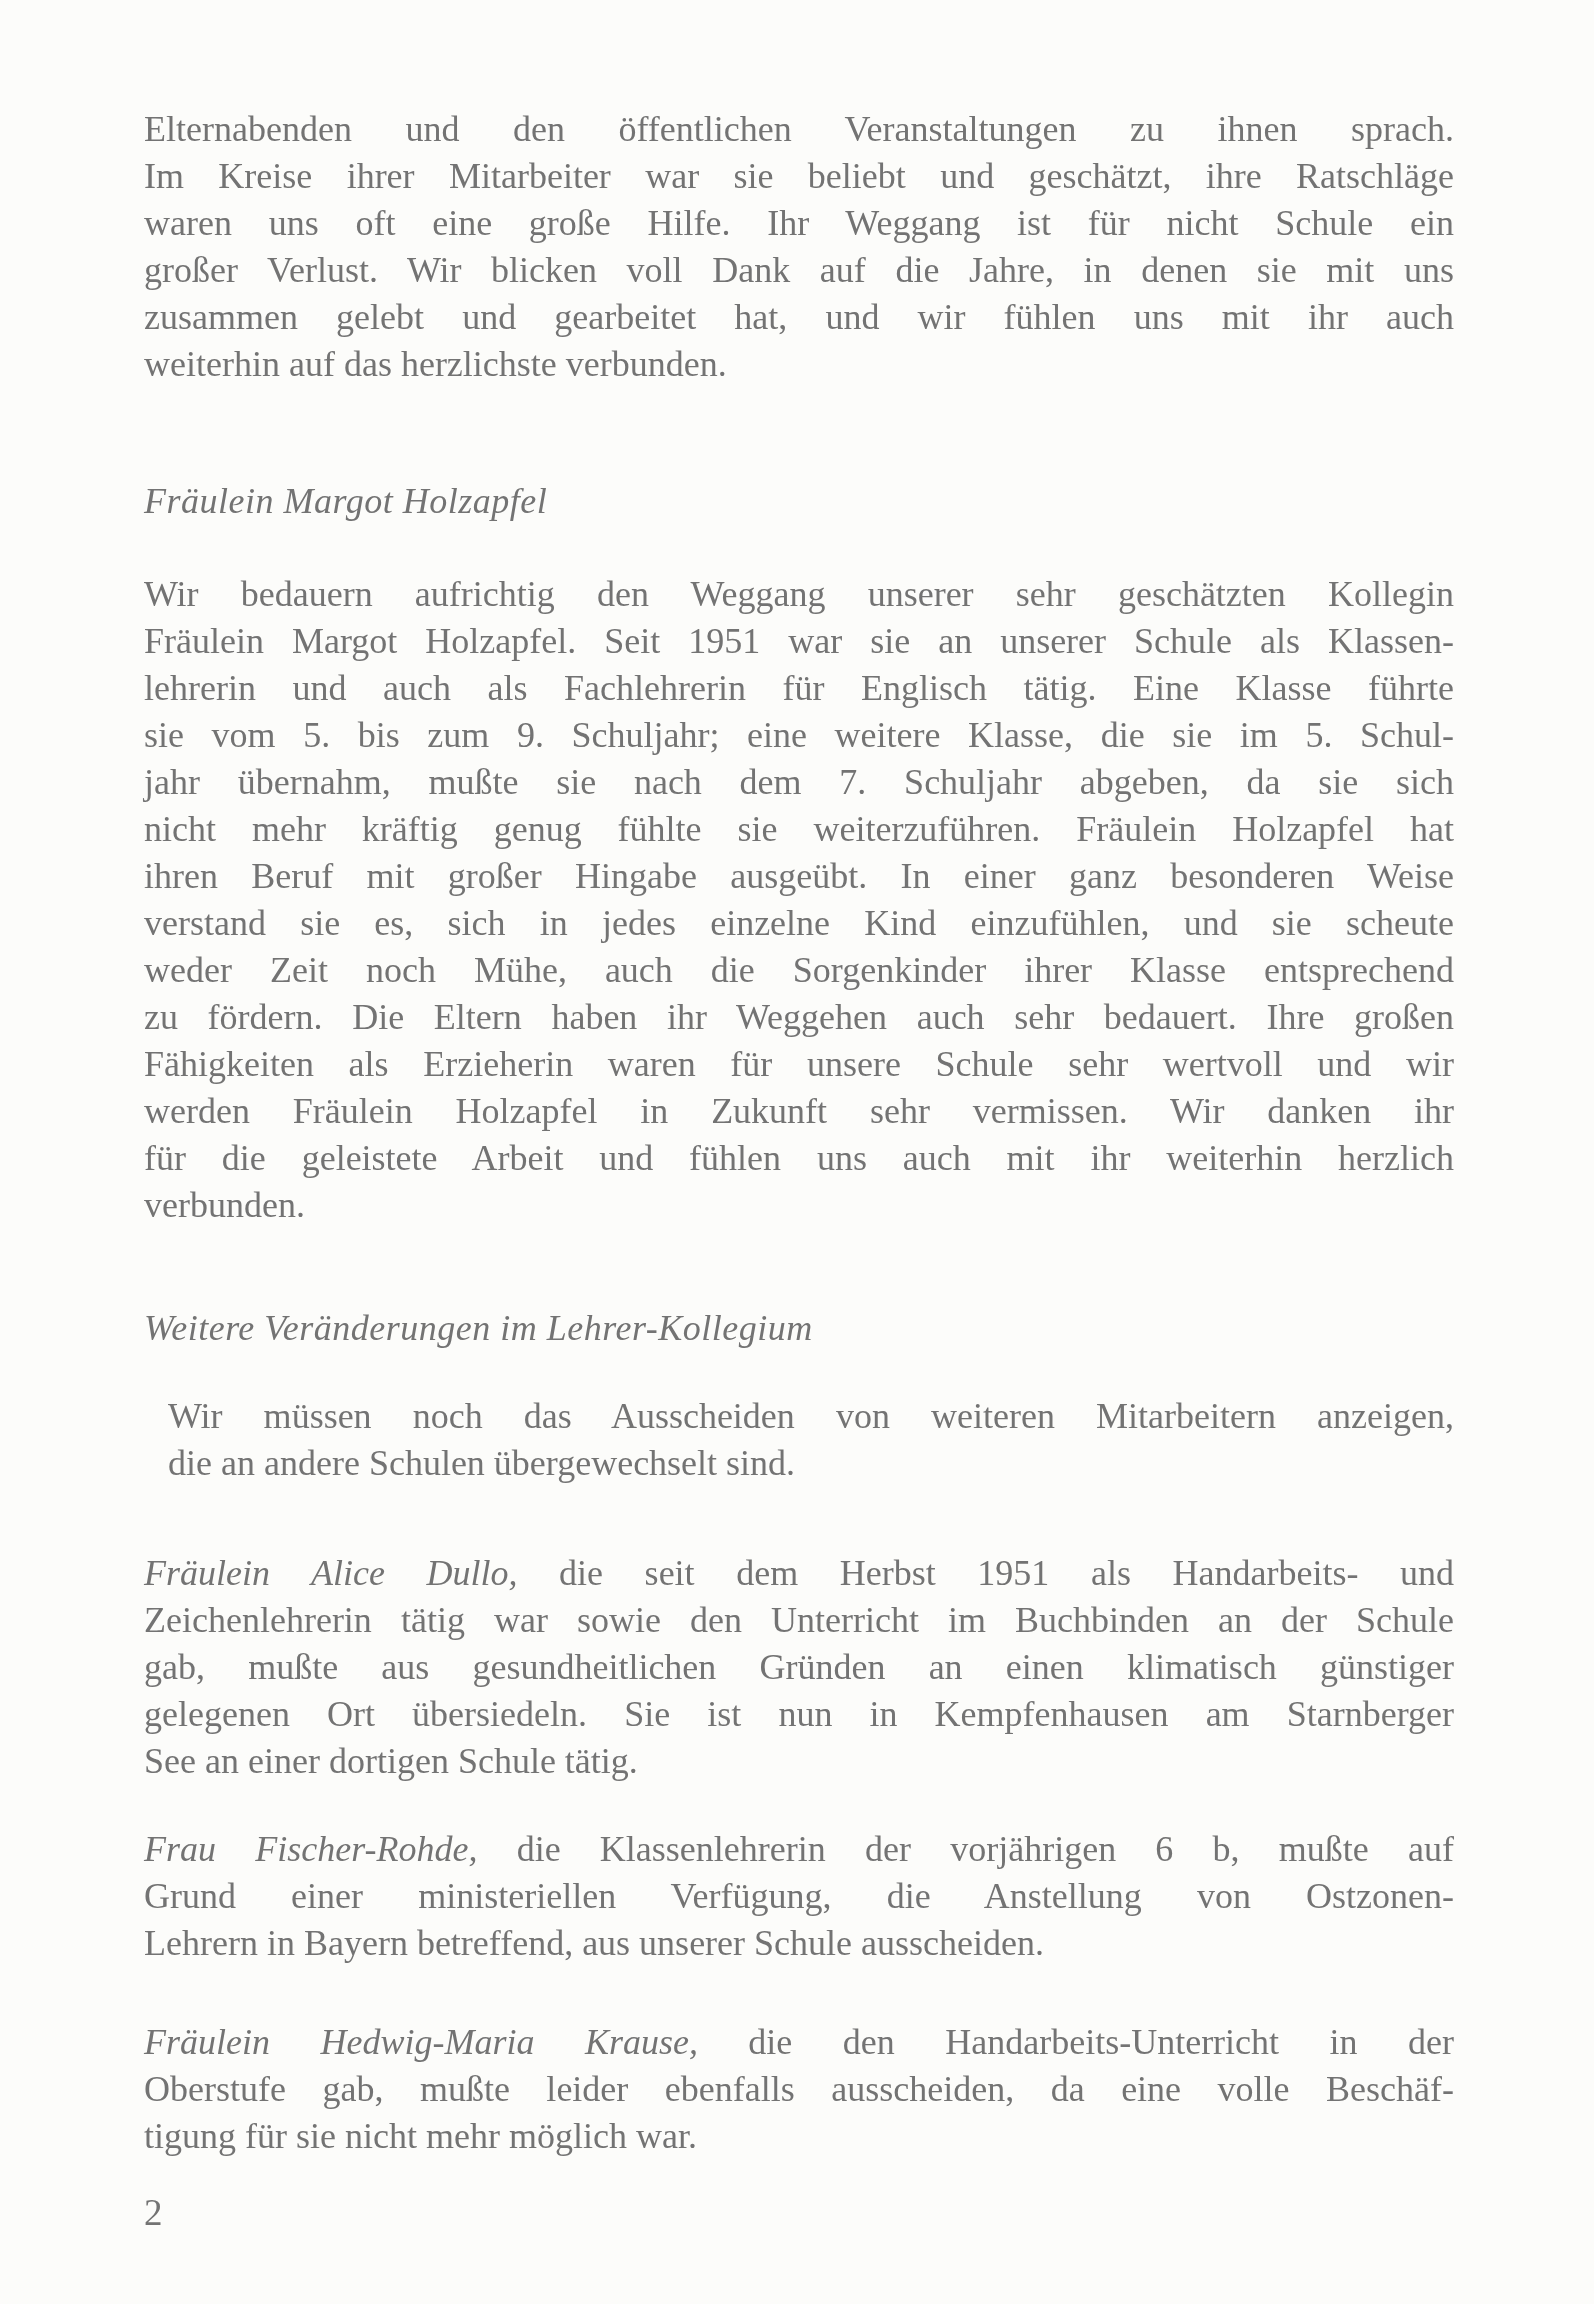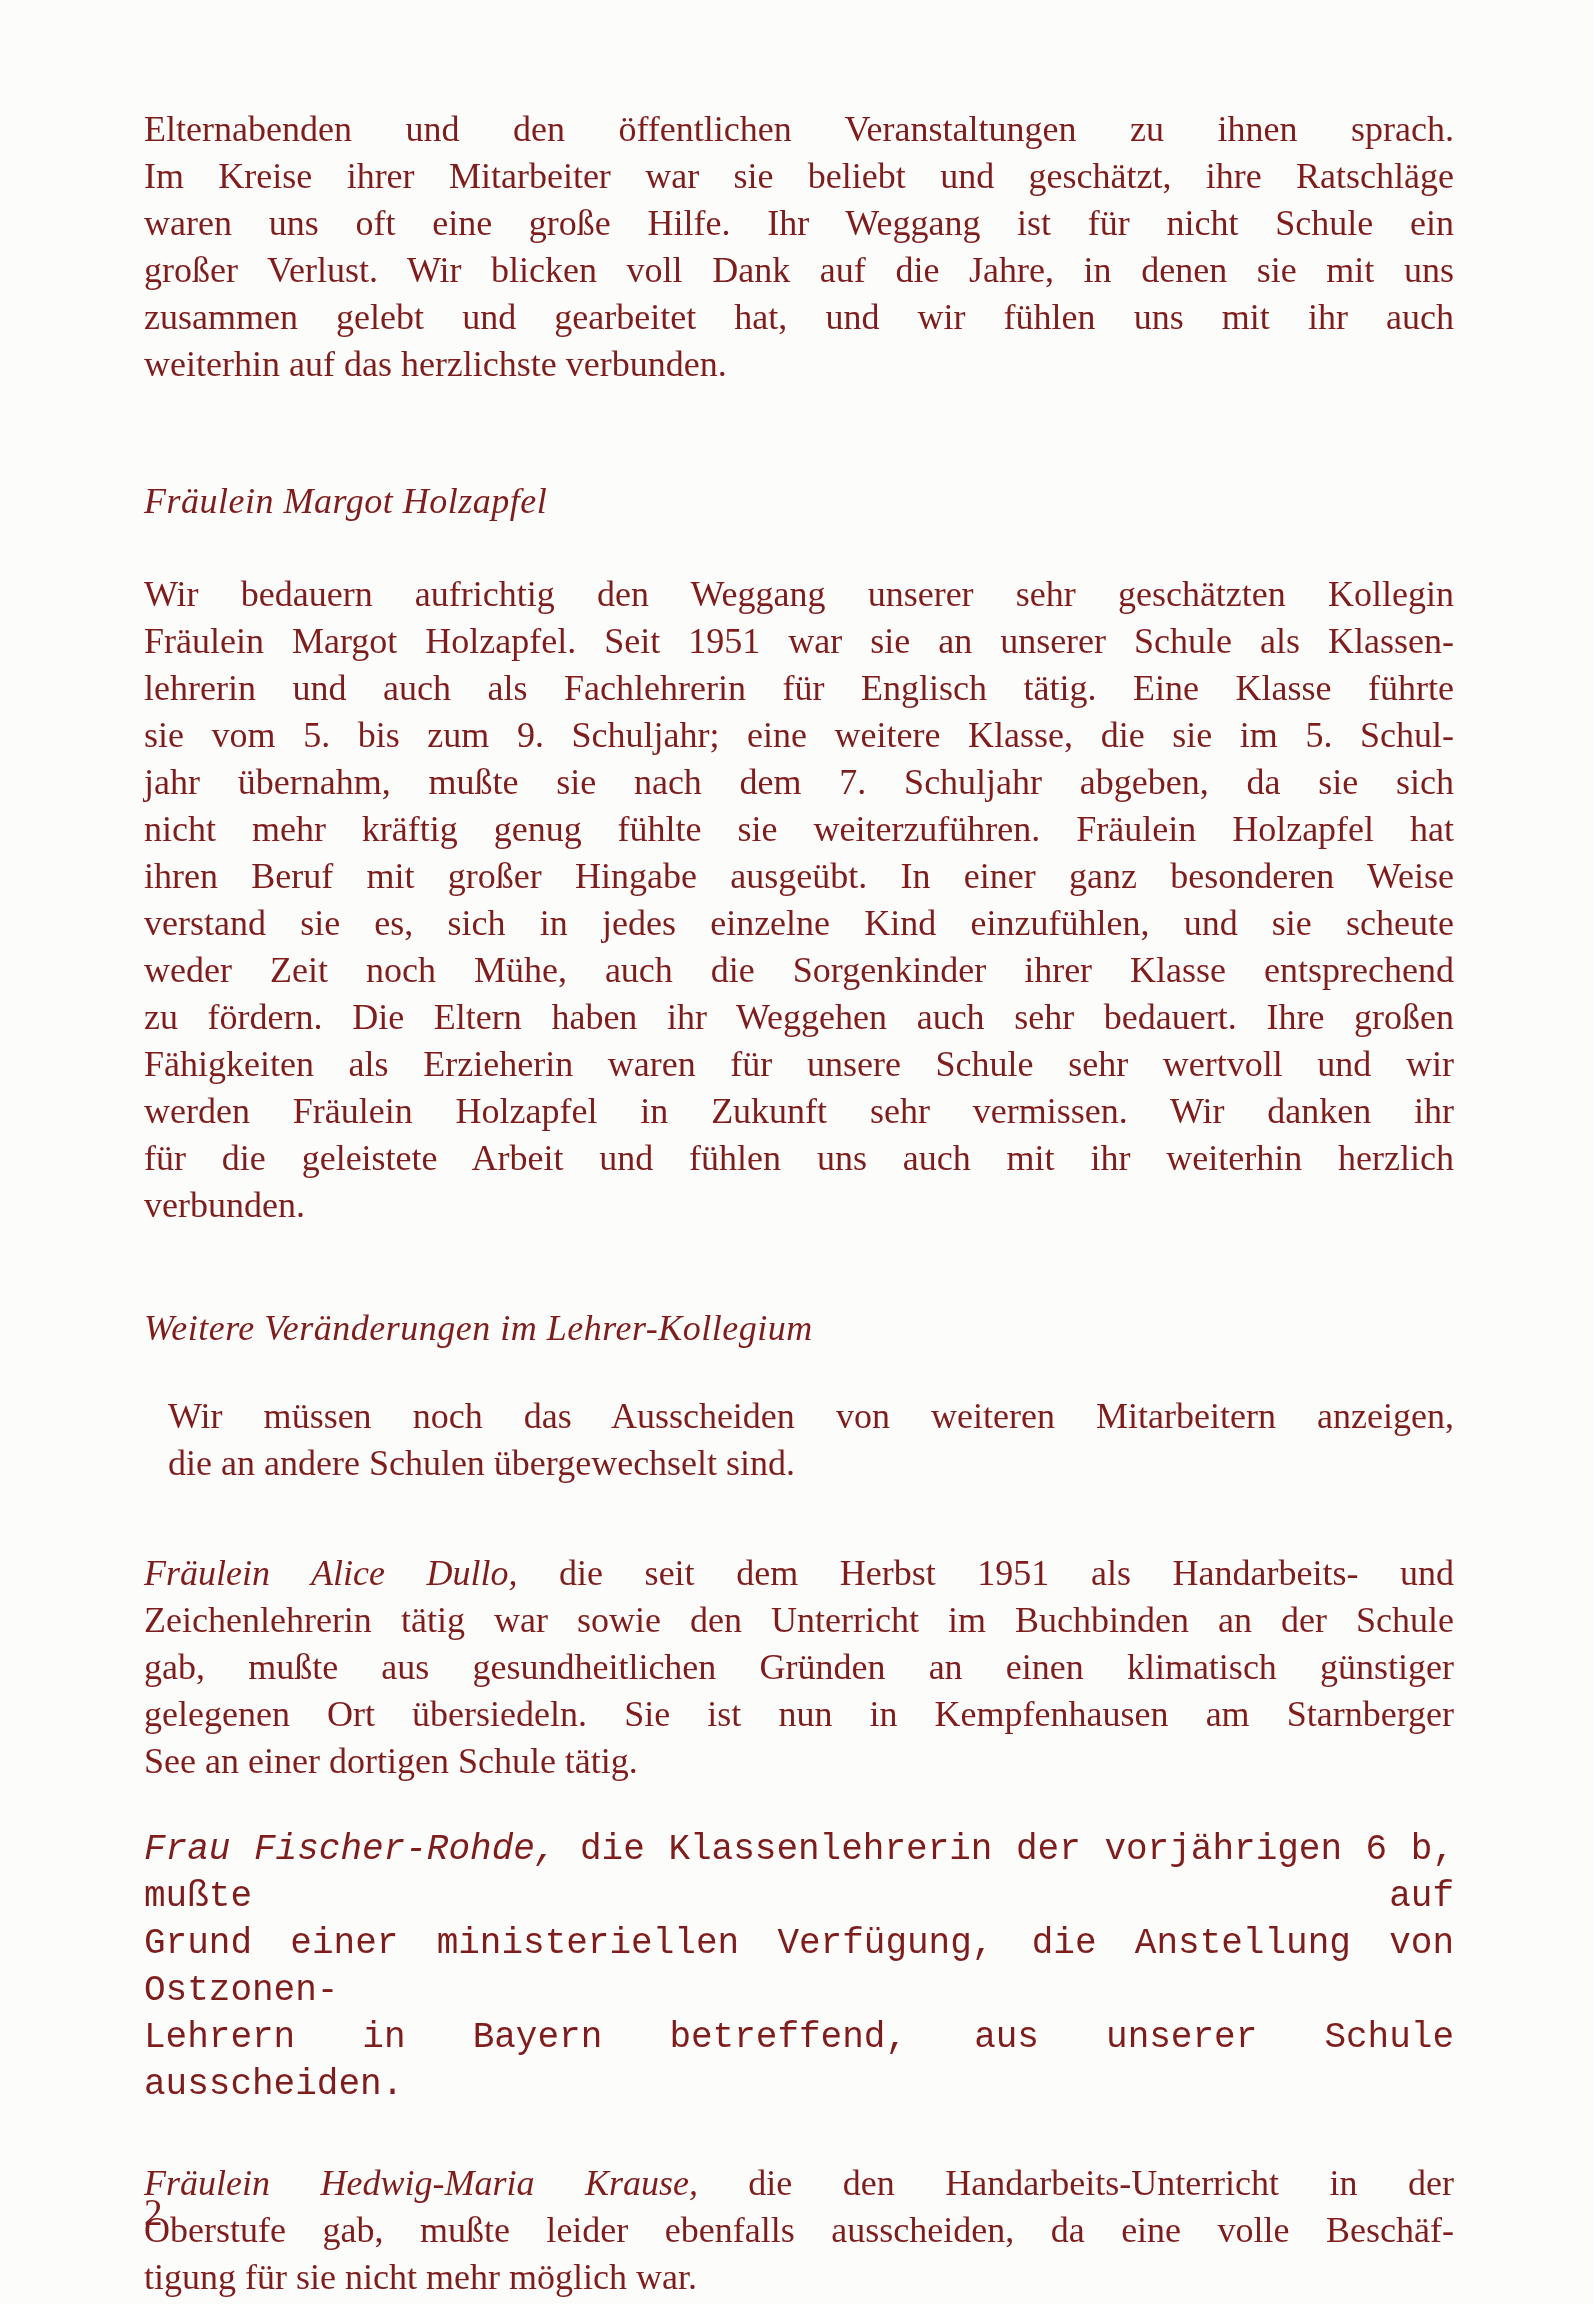--- a/index.html
+++ b/index.html
@@ -7,21 +7,21 @@
     padding: 0;
     background: #f8f8f6;
   }
   .page {
     position: relative;
     width: 1594px;
     height: 2304px;
     background: #fcfcfa;
     overflow: hidden;
     font-family: "Liberation Serif", serif;
-    color: #7f1d1d;
+    color: #737373;
   }
   .page-body {
     position: absolute;
     left: 144px;
     top: 106px;
     width: 1310px;
   }
   .paragraph, .heading {
     font-size: 36px;
     line-height: 47px;
@@ -37,21 +37,21 @@
   }
   .line.last {
     text-align-last: left;
   }
   
   .page-body > :nth-child(2) { margin-top: 90px; } 
   .page-body > :nth-child(3) { margin-top: 46px;  } 
   .page-body > :nth-child(4) { margin-top: 76px;  } 
   .page-body > :nth-child(5) { margin-top: 41px; margin-left: 24px;  } 
   .page-body > :nth-child(6) { margin-top: 63px;  } 
-  .page-body > :nth-child(7) { margin-top: 41px; font-family: Liberation Mono, monospace;  } 
+  .page-body > :nth-child(7) { margin-top: 41px;  } 
   .page-body > :nth-child(8) { margin-top: 52px;  } 
   .page-number {
     position: absolute;
     left: 144px;
     top: 2189px;
     font-size: 37px;
     line-height: 47px;
   }
   i { font-style: italic; }
 </style>

